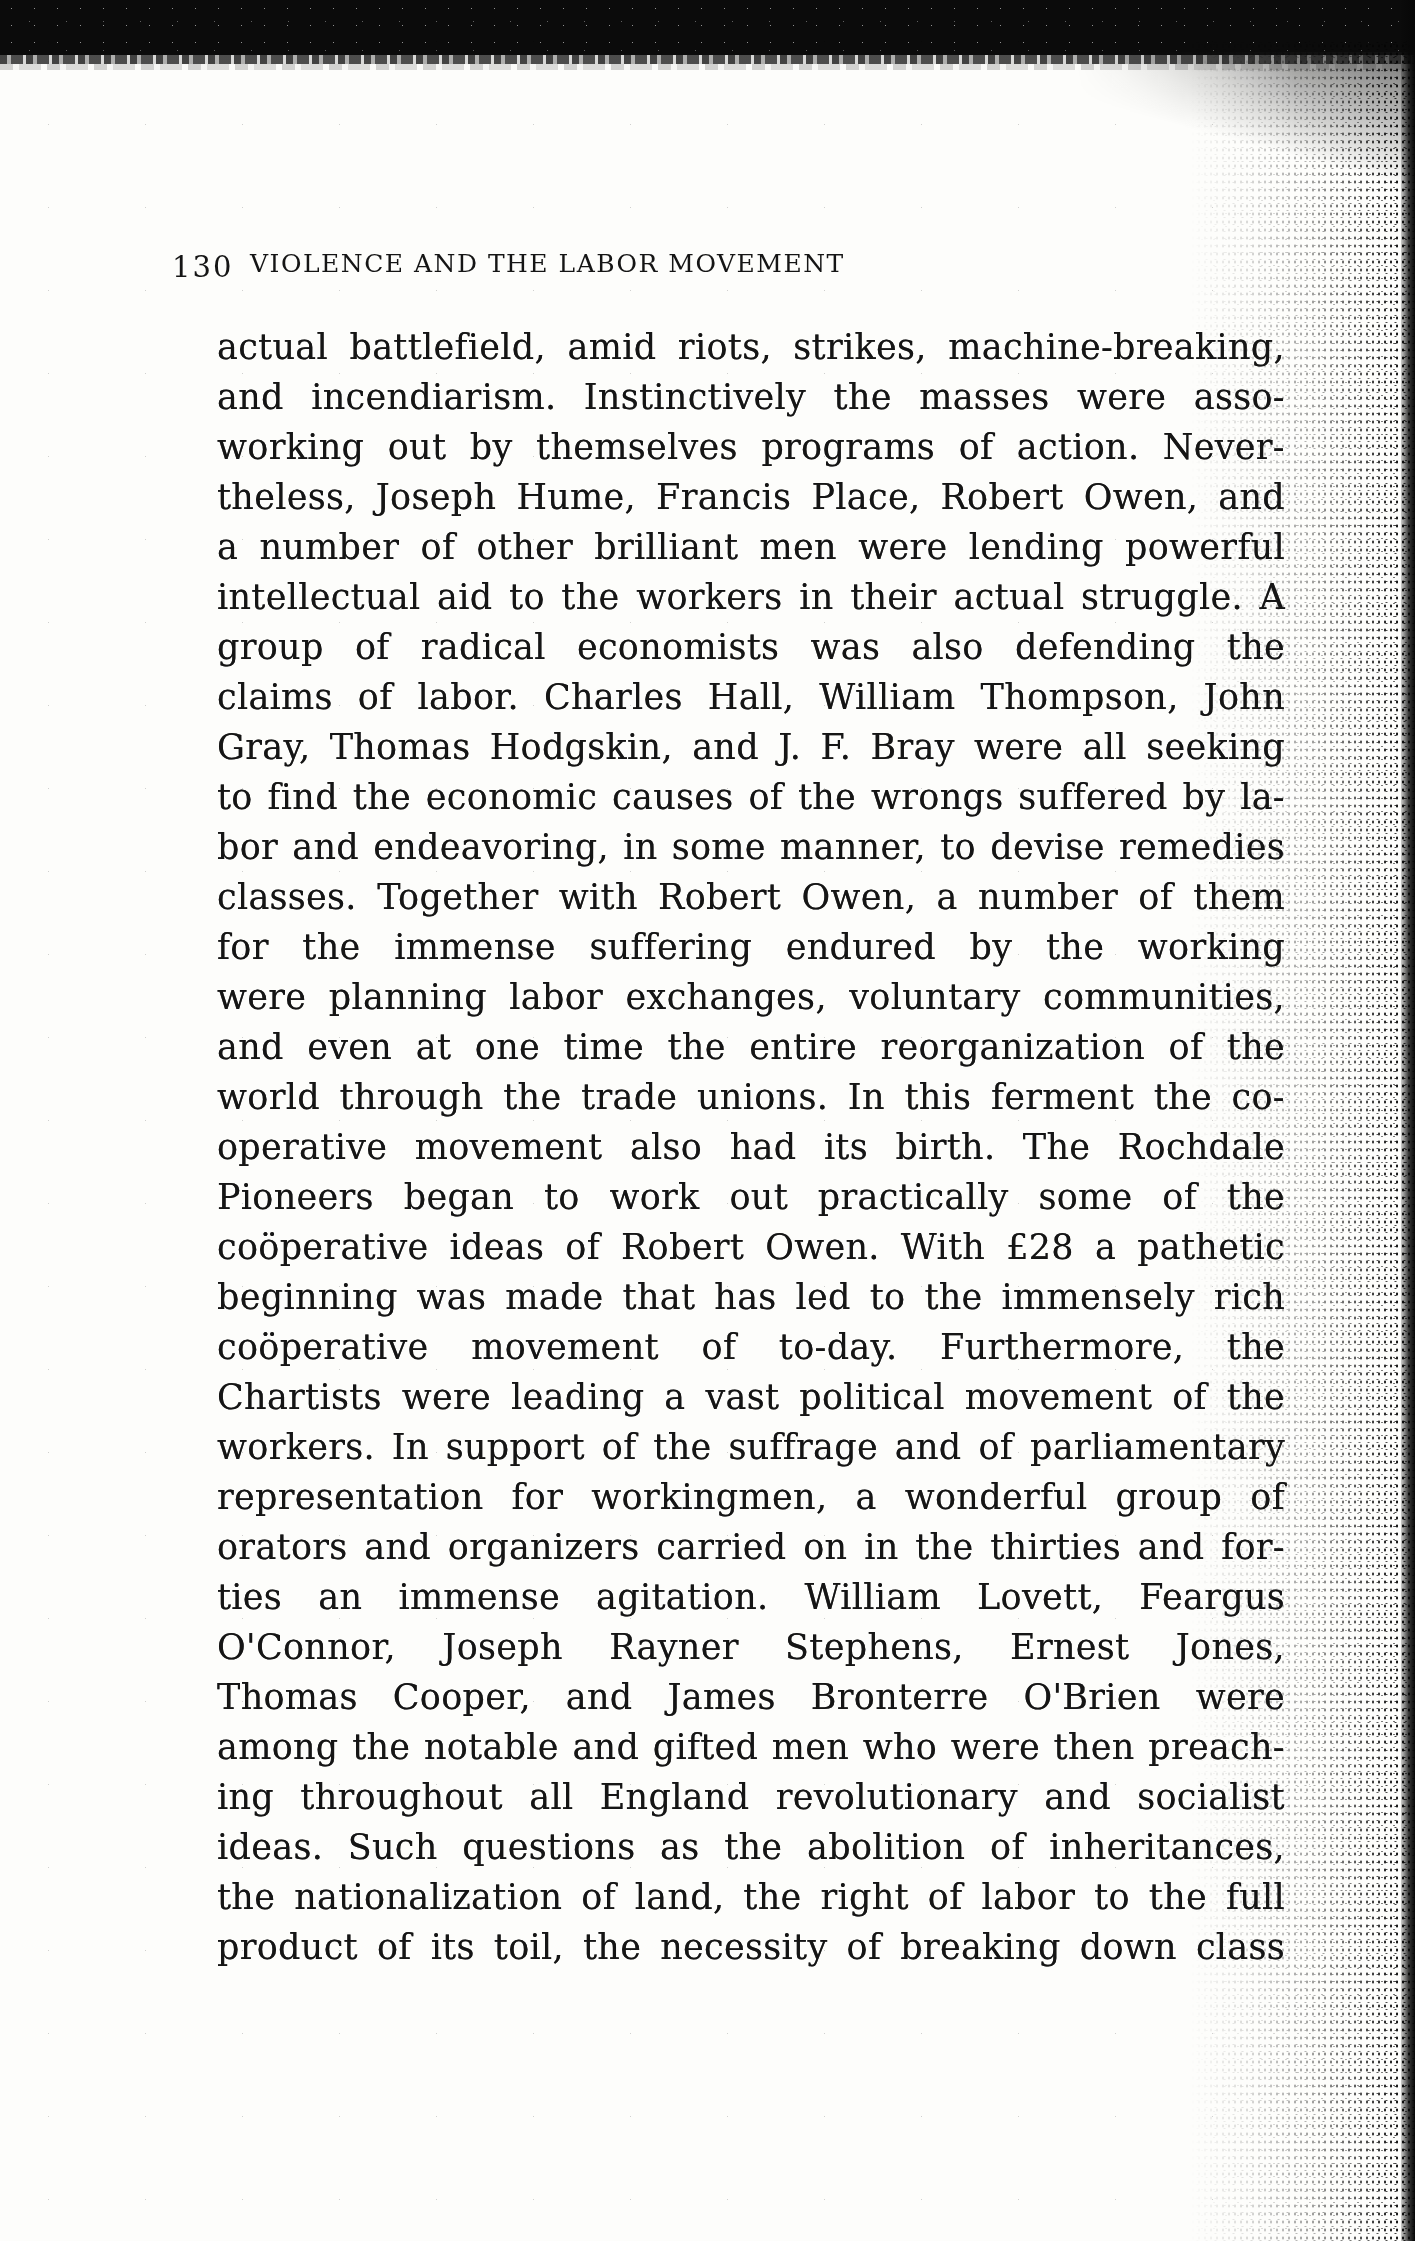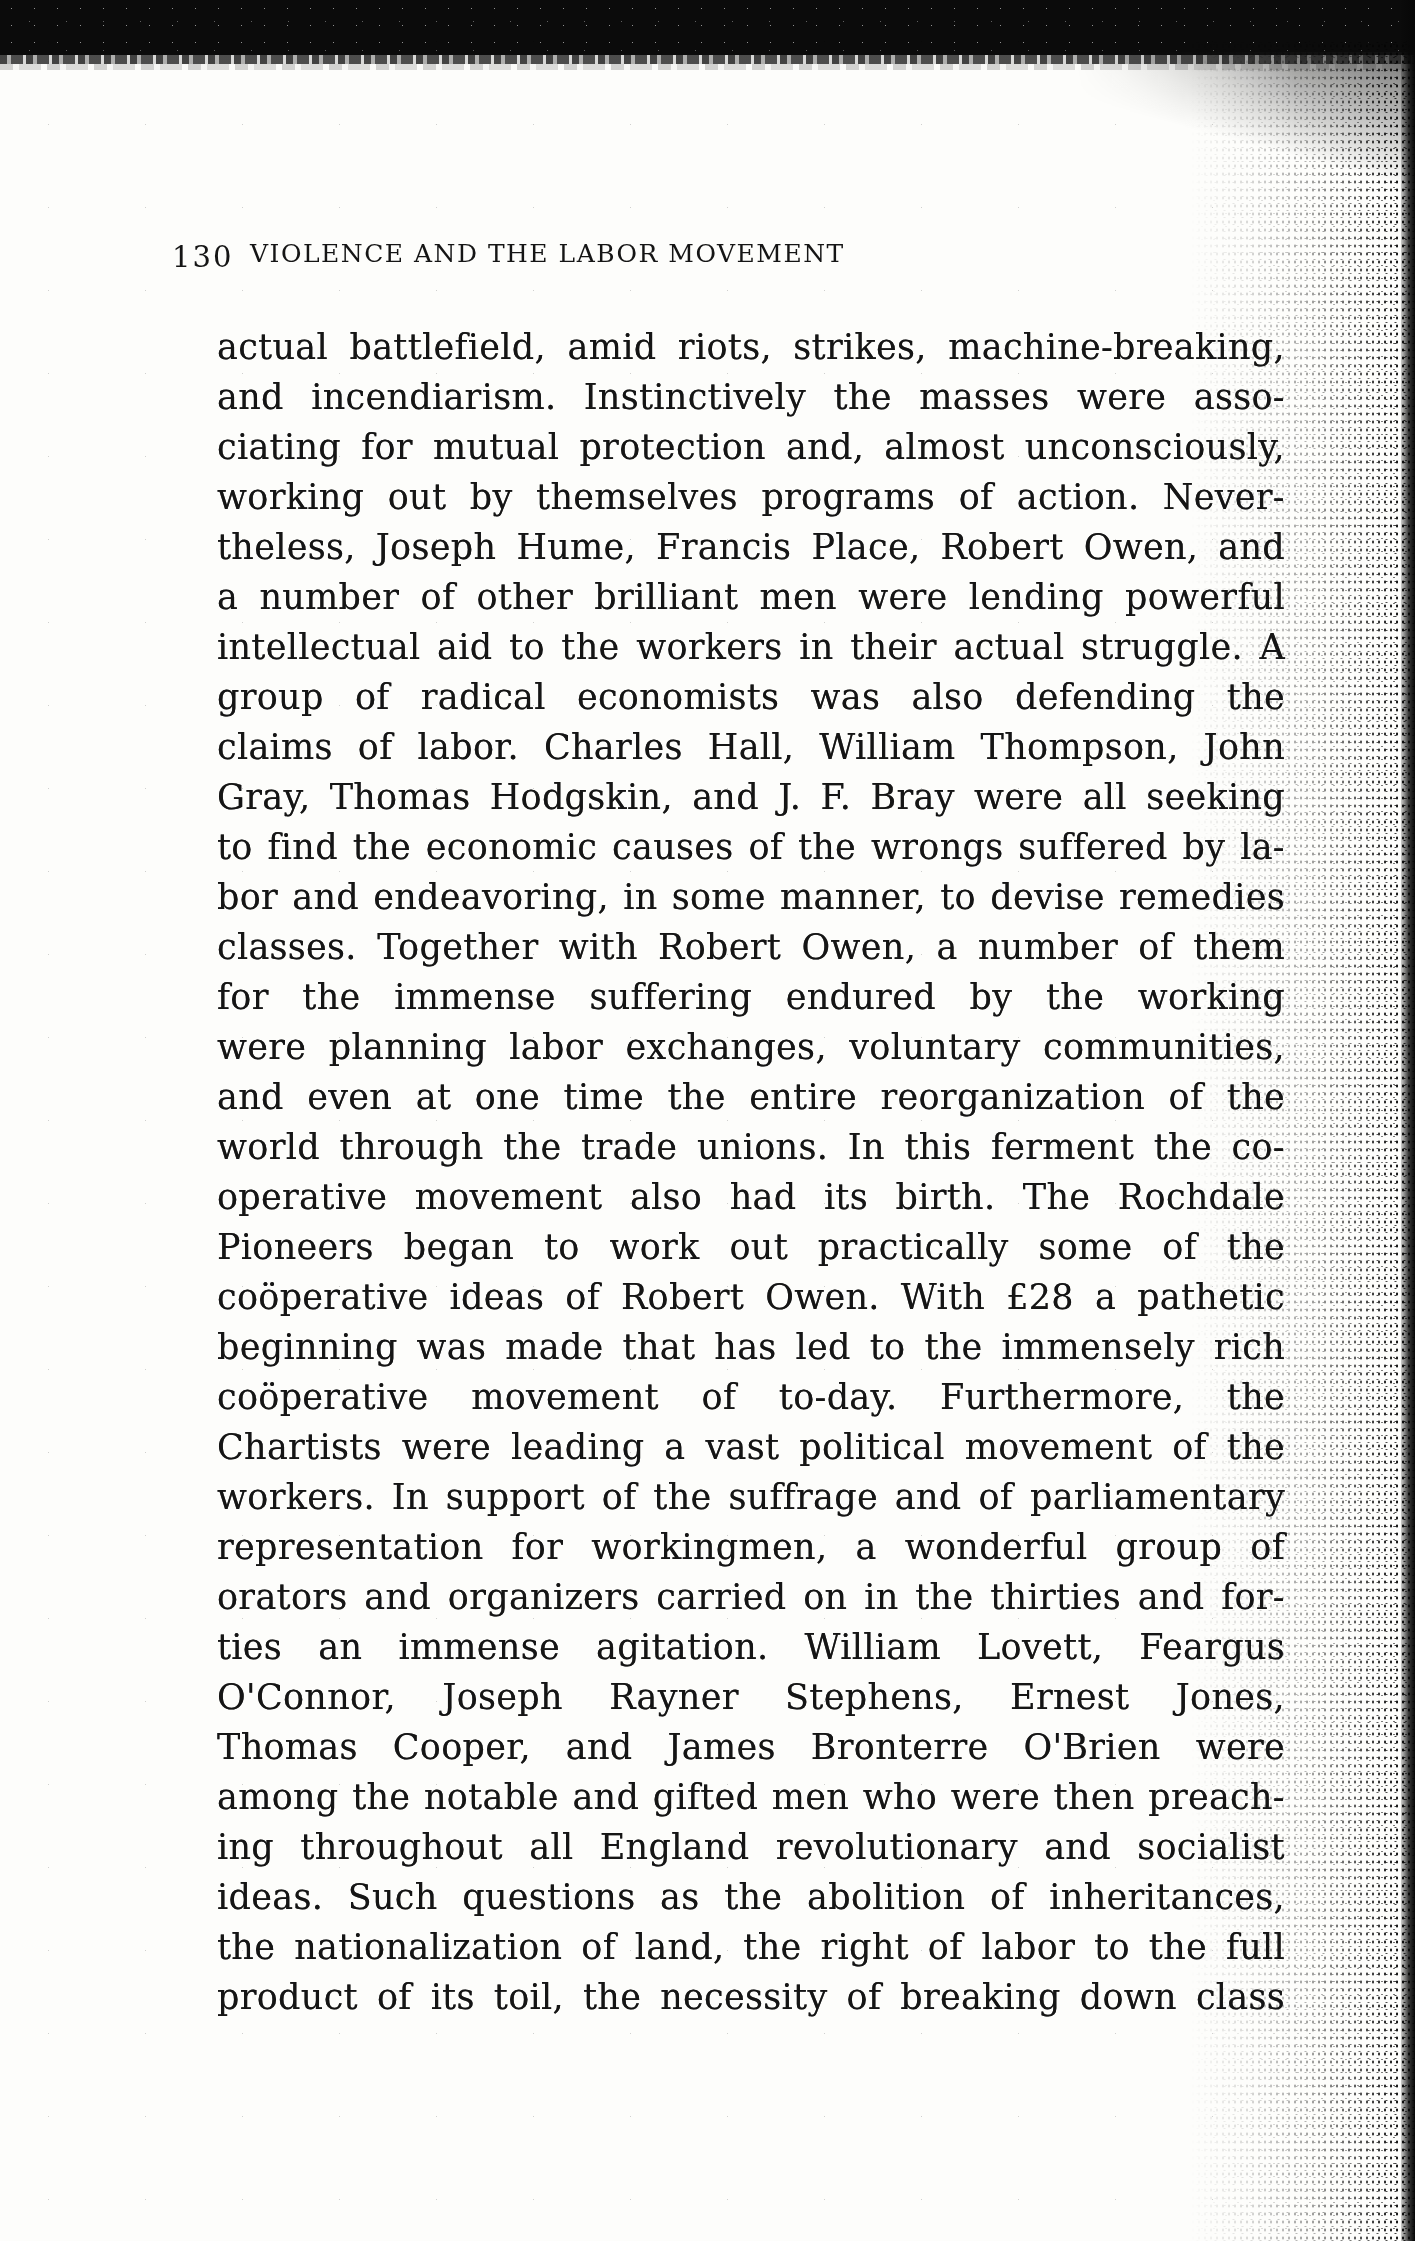--- a/index.html
+++ b/index.html
@@ -66,21 +66,21 @@
   }
   .page-noise {
     position: absolute; top: 0; left: 0; right: 0; bottom: 0;
     background-image: radial-gradient(rgba(0,0,0,.8) .7px, transparent .85px);
     background-size: 97px 83px;
     opacity: .22;
     pointer-events: none;
   }
   
   .header {
-    position: absolute; top: 236px; left: 178px; width: 1068px; height: 36px;
+    position: absolute; top: 246px; left: 178px; width: 1068px; height: 36px;
   }
   .pagenum {
     position: absolute; left: -6px; top: 4px;
     font-size: 29px; letter-spacing: 2px;
   }
   .running-title {
     position: absolute; left: 72px; top: 3px;
     font-size: 25px; letter-spacing: 1.5px;
     white-space: nowrap;
     text-align: right;
@@ -113,21 +113,20 @@
   <div class="page-noise"></div>
 
   <div class="header">
     <span class="pagenum">130</span>
     <span class="running-title">VIOLENCE AND THE LABOR MOVEMENT</span>
   </div>
 
   <div class="body-text">
       <div class="bodyline">actual battlefield, amid riots, strikes, machine-breaking,</div>
       <div class="bodyline">and incendiarism. Instinctively the masses were asso-</div>
-      <div class="bodyline">ciating for mutual protection and, almost unconsciously,</div>
       <div class="bodyline">working out by themselves programs of action. Never-</div>
       <div class="bodyline">theless, Joseph Hume, Francis Place, Robert Owen, and</div>
       <div class="bodyline">a number of other brilliant men were lending powerful</div>
       <div class="bodyline">intellectual aid to the workers in their actual struggle. A</div>
       <div class="bodyline">group of radical economists was also defending the</div>
       <div class="bodyline">claims of labor. Charles Hall, William Thompson, John</div>
       <div class="bodyline">Gray, Thomas Hodgskin, and J. F. Bray were all seeking</div>
       <div class="bodyline">to find the economic causes of the wrongs suffered by la-</div>
       <div class="bodyline">bor and endeavoring, in some manner, to devise remedies</div>
       <div class="bodyline">classes. Together with Robert Owen, a number of them</div>

